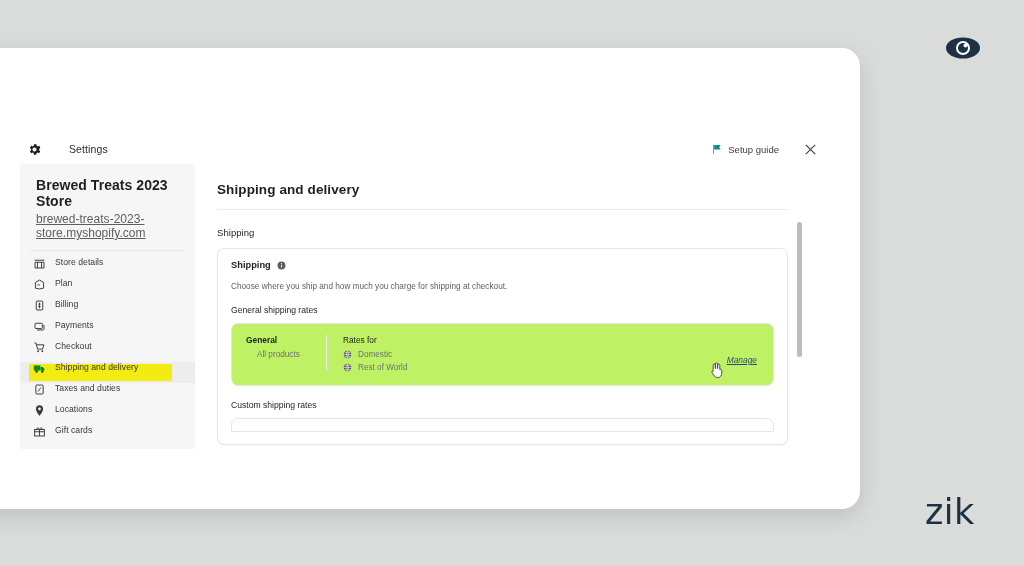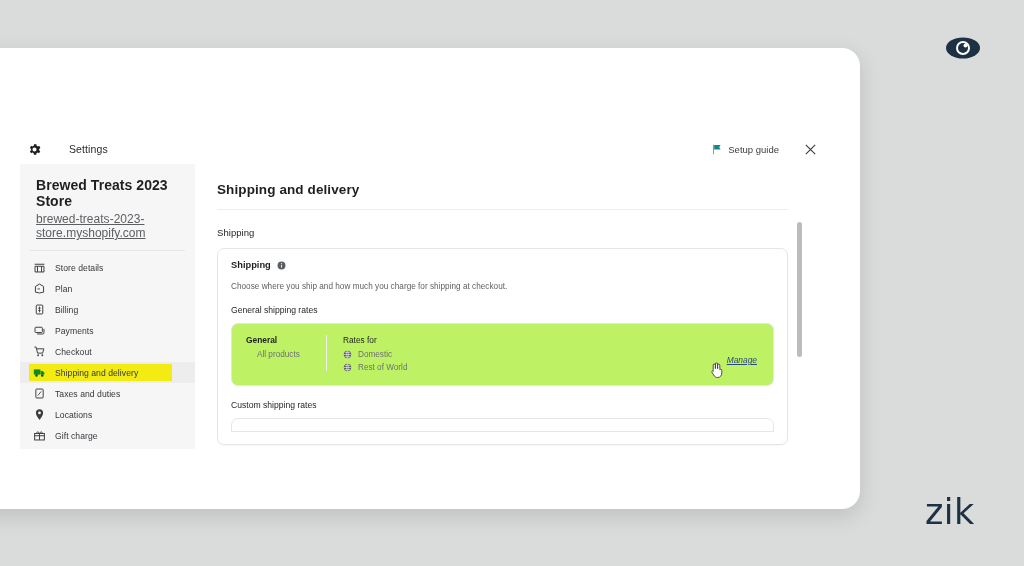--- a/index.html
+++ b/index.html
@@ -83,21 +83,21 @@
     font-size: 14px; font-weight: bold; color: #1f1f21;
     letter-spacing: .05px; margin-bottom: 3px;
   }
   .store-url {
     font-size: 12px; color: #5c5f62;
     text-decoration: underline; letter-spacing: .02px;
     cursor: pointer;
   }
   .nav-list { margin-top: 6px; }
   .nav-item {
-    display: flex; align-items: center; gap: 9px;
+    display: flex; gap: 9px;
     height: 21px; padding-left: 13px;
     cursor: pointer; position: relative;
   }
   .nav-item .nav-ico { width: 13px; height: 13px; flex:none; display:block; }
   .nav-label { font-size: 8.6px; color: #34373a; letter-spacing: .05px; }
   .nav-item.selected { background: #ededee; }
   .nav-item.selected .nav-ico,
   .nav-item.selected .nav-label { position: relative; z-index: 2; }
   
   .nav-item.selected .hl {
@@ -299,21 +299,21 @@
             </svg>
             <span class="nav-label">Locations</span>
           </div>
 
           <div class="nav-item">
             <svg class="nav-ico" viewBox="0 0 16 16">
               <rect x="2" y="5.5" width="12" height="8" fill="none" stroke="#3c3c3c" stroke-width="1.2"></rect>
               <path fill="none" stroke="#3c3c3c" stroke-width="1.2" d="M2 8.3h12M8 5.8v7.5"></path>
               <path fill="none" stroke="#3c3c3c" stroke-width="1.1" d="M8 5.4C6.5 2.4 3.8 3.6 5 5.4M8 5.4c1.5-3 4.2-1.8 3 0"></path>
             </svg>
-            <span class="nav-label">Gift charge</span>
+            <span class="nav-label">Gift cards</span>
           </div>
 
         </div>
       </div>
 
       <div class="content-col">
 
         <div class="content-title">Shipping and delivery</div>
 
         <div class="section-heading">Shipping</div>

